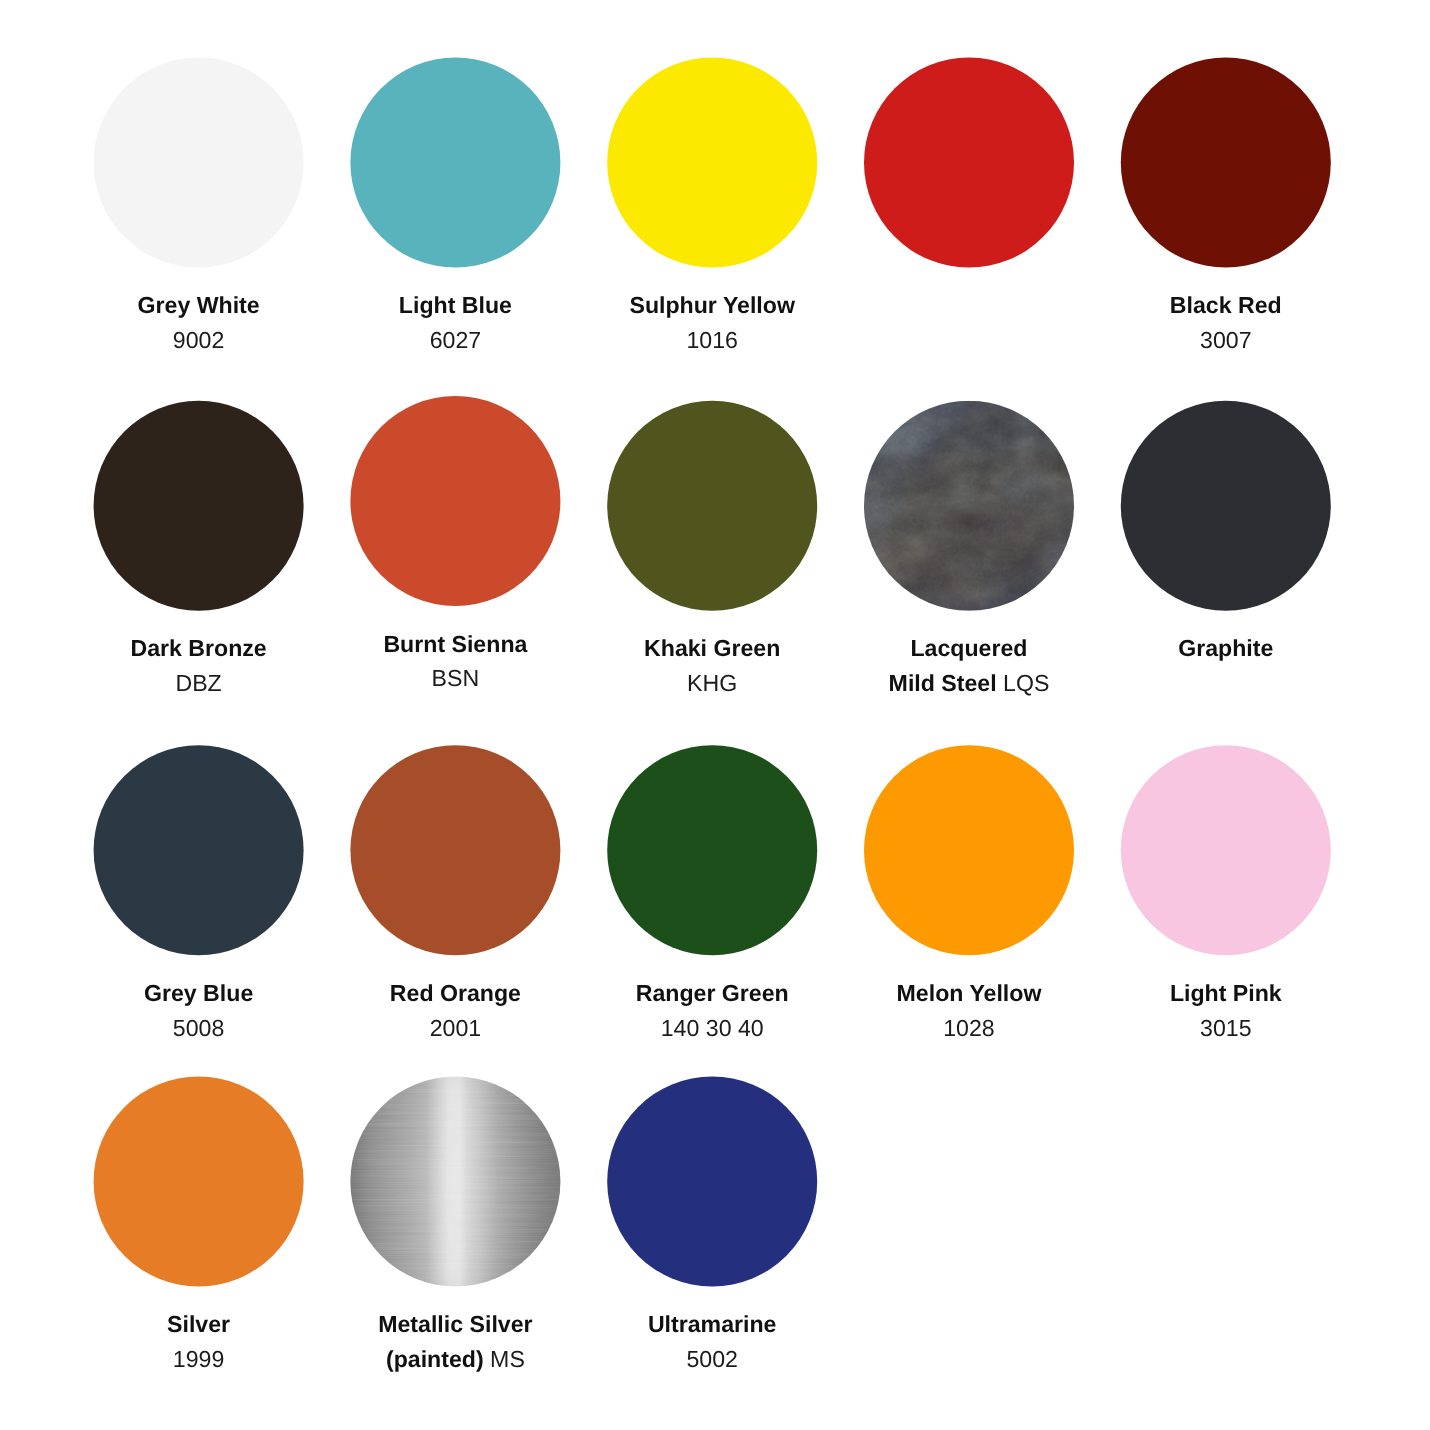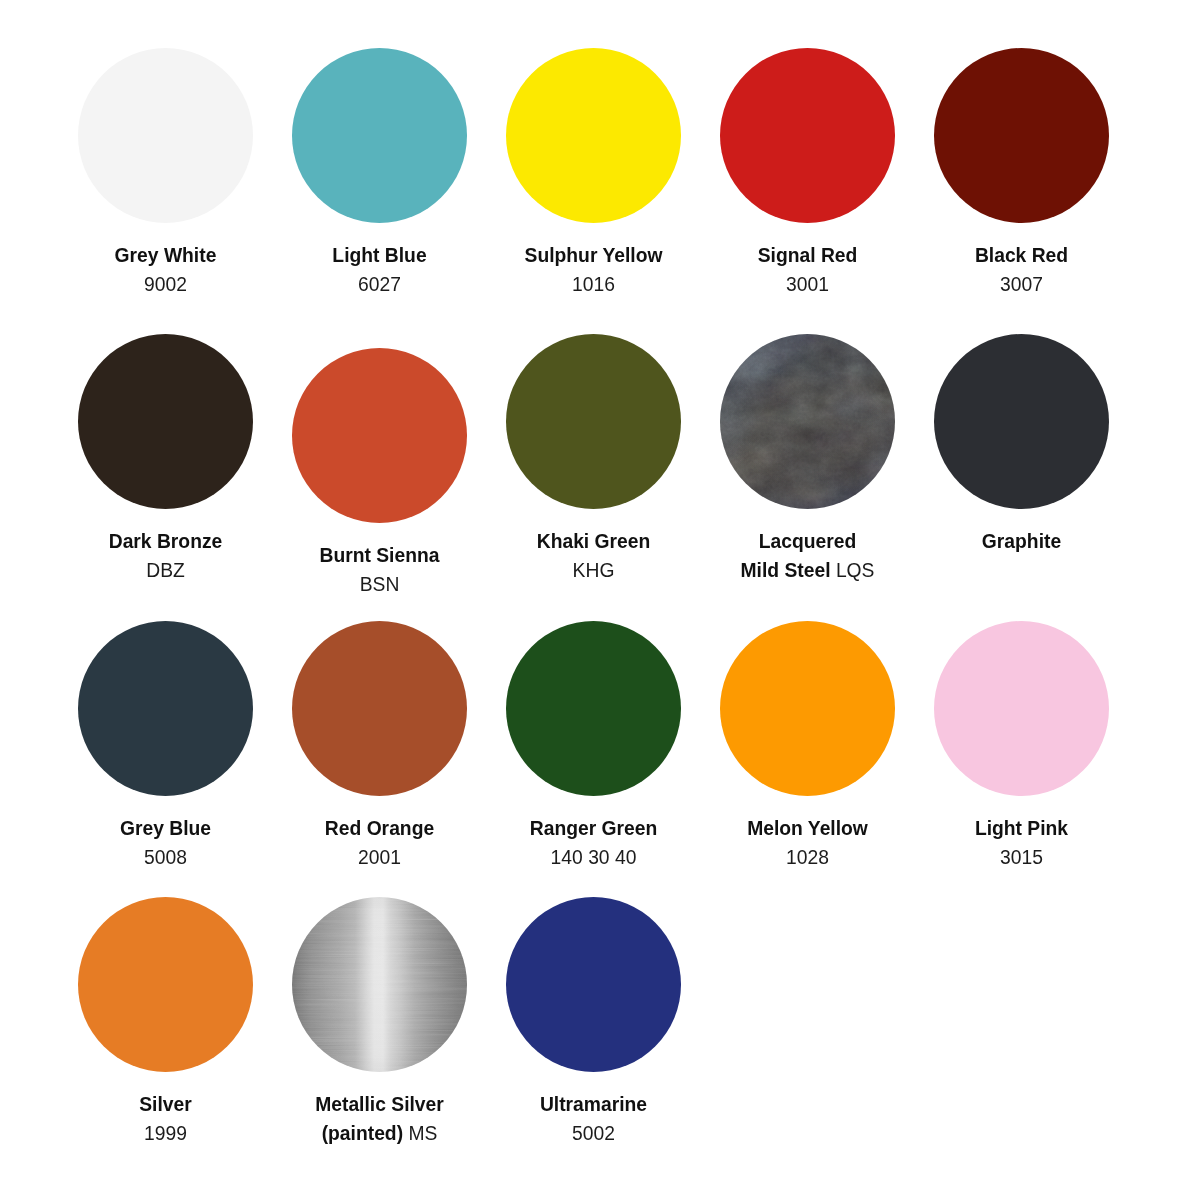--- a/index.html
+++ b/index.html
@@ -180,31 +180,30 @@
   <div class="swatch-cell" style="left:214px;top:0px">
     <div class="swatch-disc finish-solid" style="background: rgb(89, 179, 188);"></div>
     <div class="swatch-caption"><span class="swatch-name">Light Blue</span><br><span class="swatch-code">6027</span></div>
   </div>
   <div class="swatch-cell" style="left:428px;top:0px">
     <div class="swatch-disc finish-solid" style="background: rgb(252, 233, 0);"></div>
     <div class="swatch-caption"><span class="swatch-name">Sulphur Yellow</span><br><span class="swatch-code">1016</span></div>
   </div>
   <div class="swatch-cell" style="left:642px;top:0px">
     <div class="swatch-disc finish-solid" style="background: rgb(205, 28, 26);"></div>
-    <div class="swatch-caption"><span class="swatch-name">Signal Red</span><br><span class="swatch-code">3001</span></div>
   </div>
   <div class="swatch-cell" style="left:856px;top:0px">
     <div class="swatch-disc finish-solid" style="background: rgb(110, 17, 4);"></div>
     <div class="swatch-caption"><span class="swatch-name">Black Red</span><br><span class="swatch-code">3007</span></div>
   </div>
   <div class="swatch-cell" style="left:0px;top:286px">
     <div class="swatch-disc finish-solid" style="background: rgb(45, 35, 27);"></div>
     <div class="swatch-caption"><span class="swatch-name">Dark Bronze</span><br><span class="swatch-code">DBZ</span></div>
   </div>
-  <div class="swatch-cell" style="left:214px;top:300px">
+  <div class="swatch-cell" style="left:214px;top:282px">
     <div class="swatch-disc finish-solid" style="background: rgb(203, 74, 43);"></div>
     <div class="swatch-caption"><span class="swatch-name">Burnt Sienna</span><br><span class="swatch-code">BSN</span></div>
   </div>
   <div class="swatch-cell" style="left:428px;top:286px">
     <div class="swatch-disc finish-solid" style="background: rgb(79, 85, 29);"></div>
     <div class="swatch-caption"><span class="swatch-name">Khaki Green</span><br><span class="swatch-code">KHG</span></div>
   </div>
   <div class="swatch-cell" style="left:642px;top:286px">
     <div class="swatch-disc finish-lacquered-steel-texture">
         <svg class="steel-noise" width="175" height="175" viewBox="0 0 175 175">

